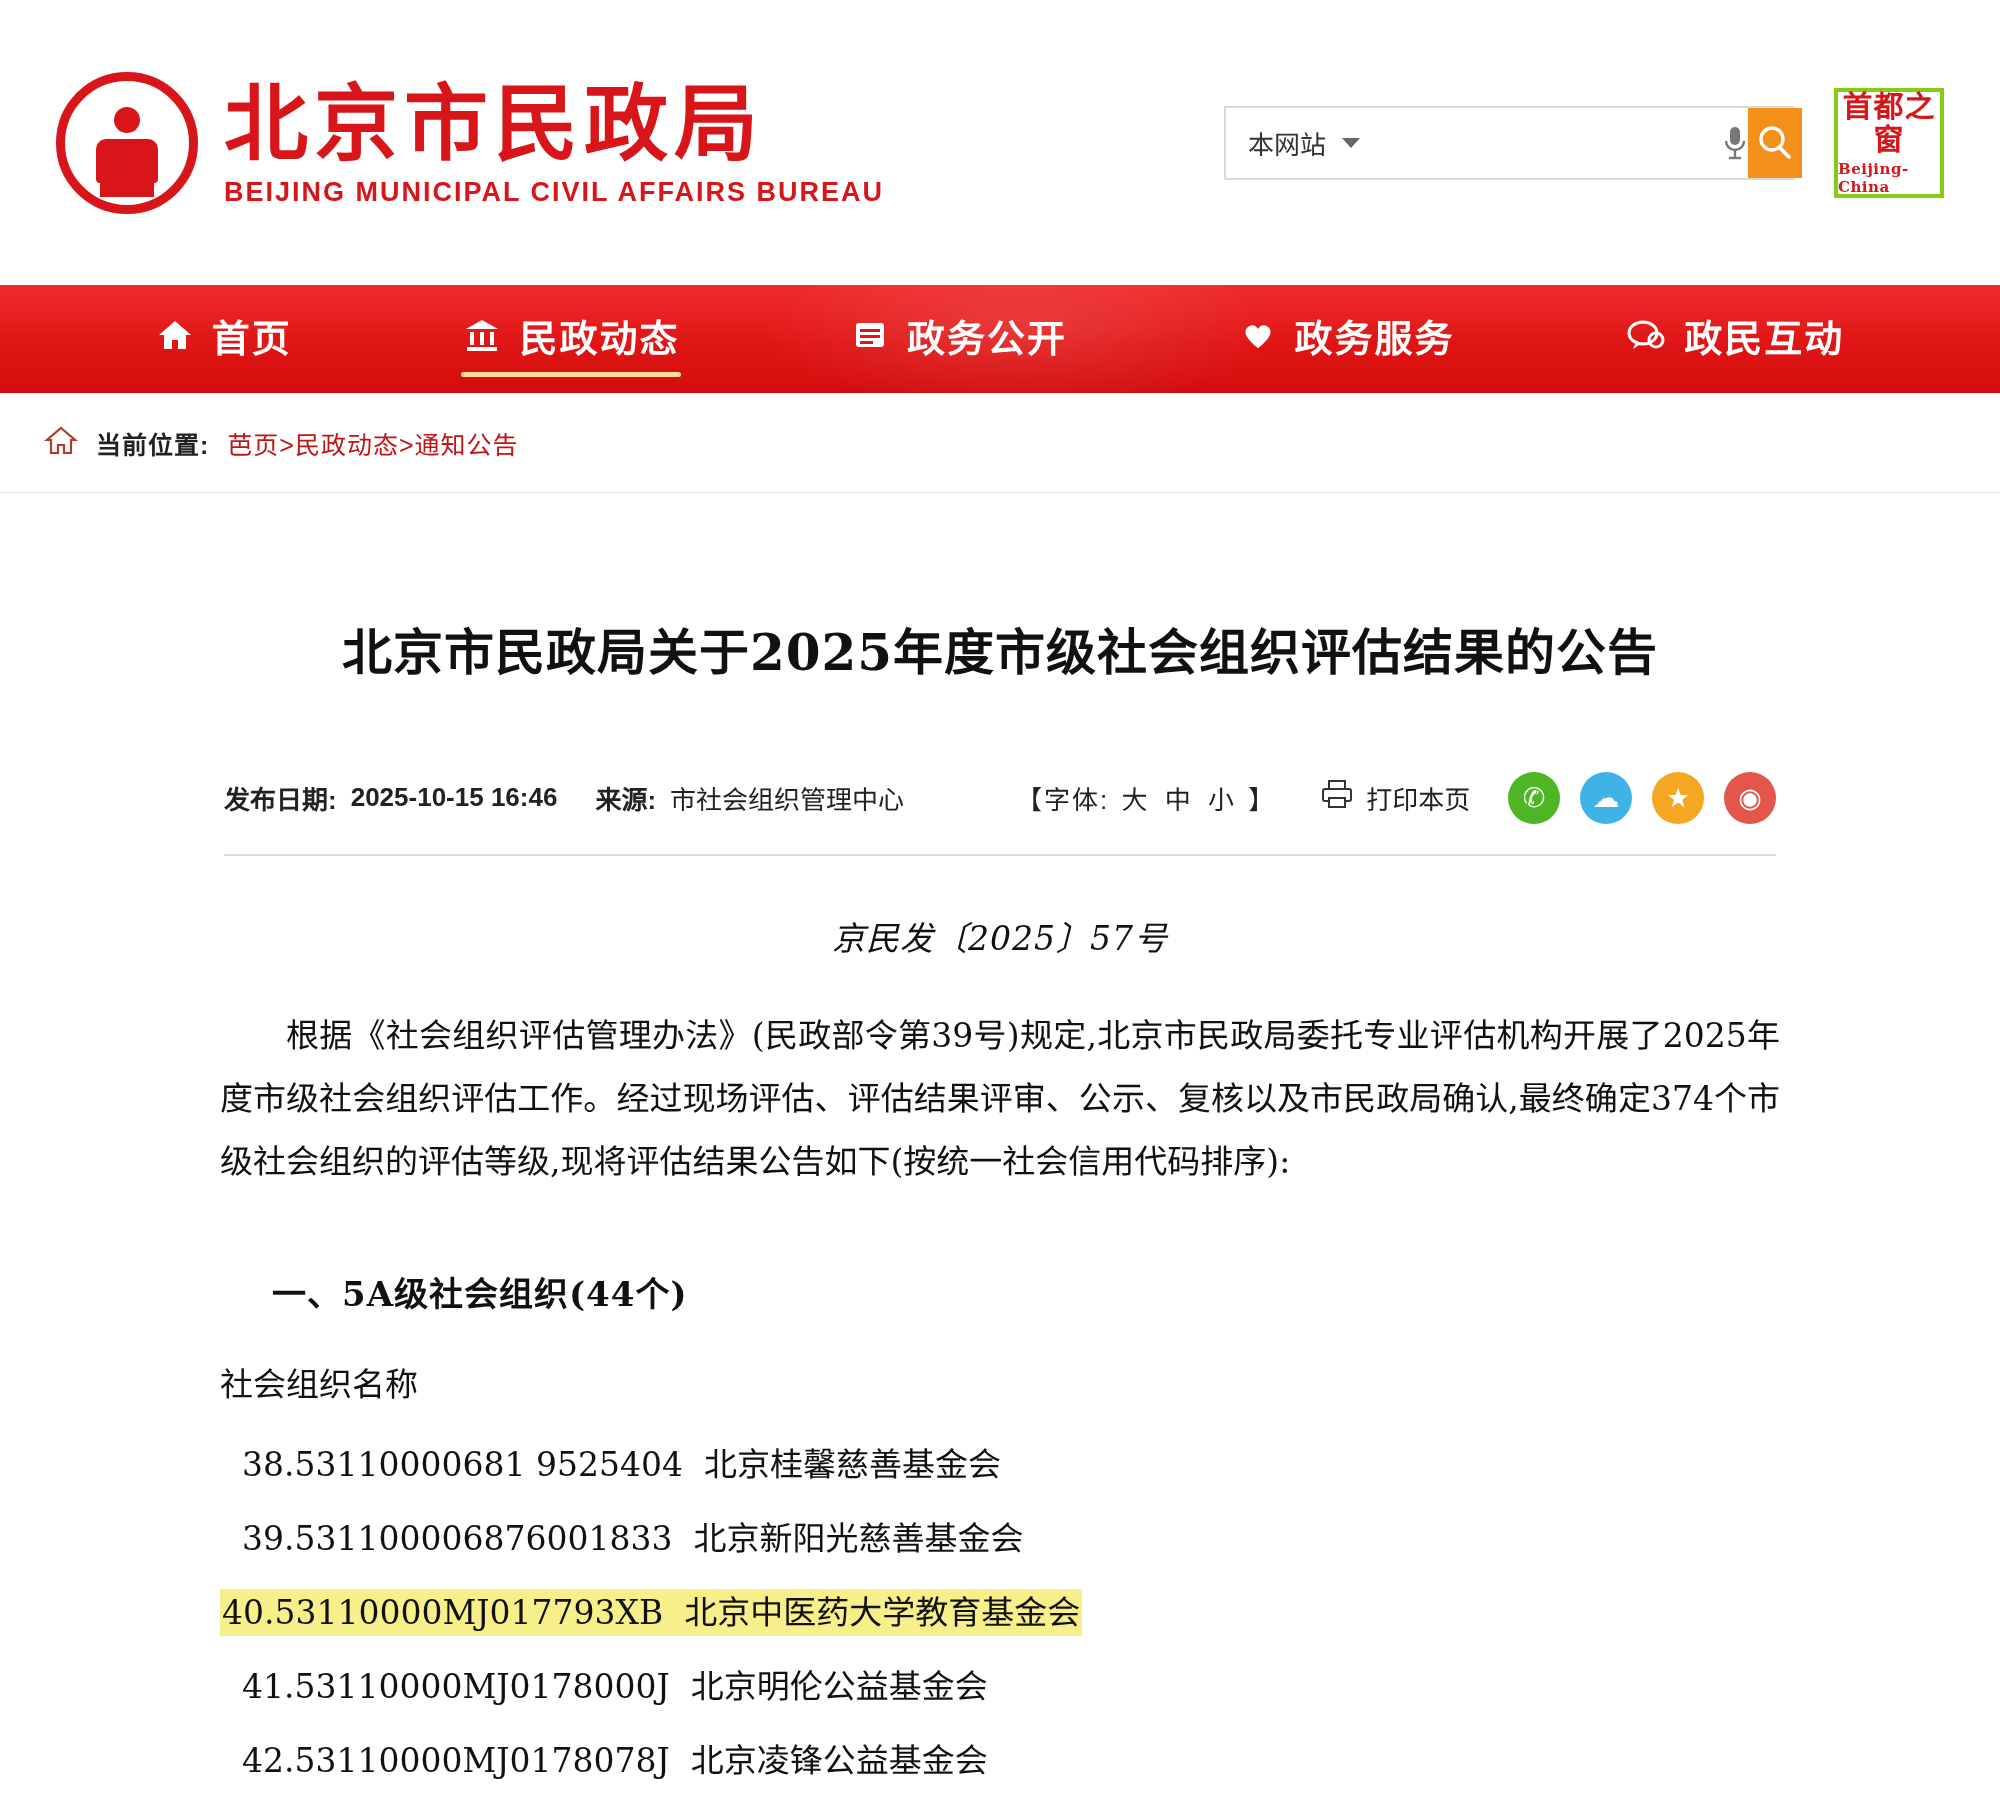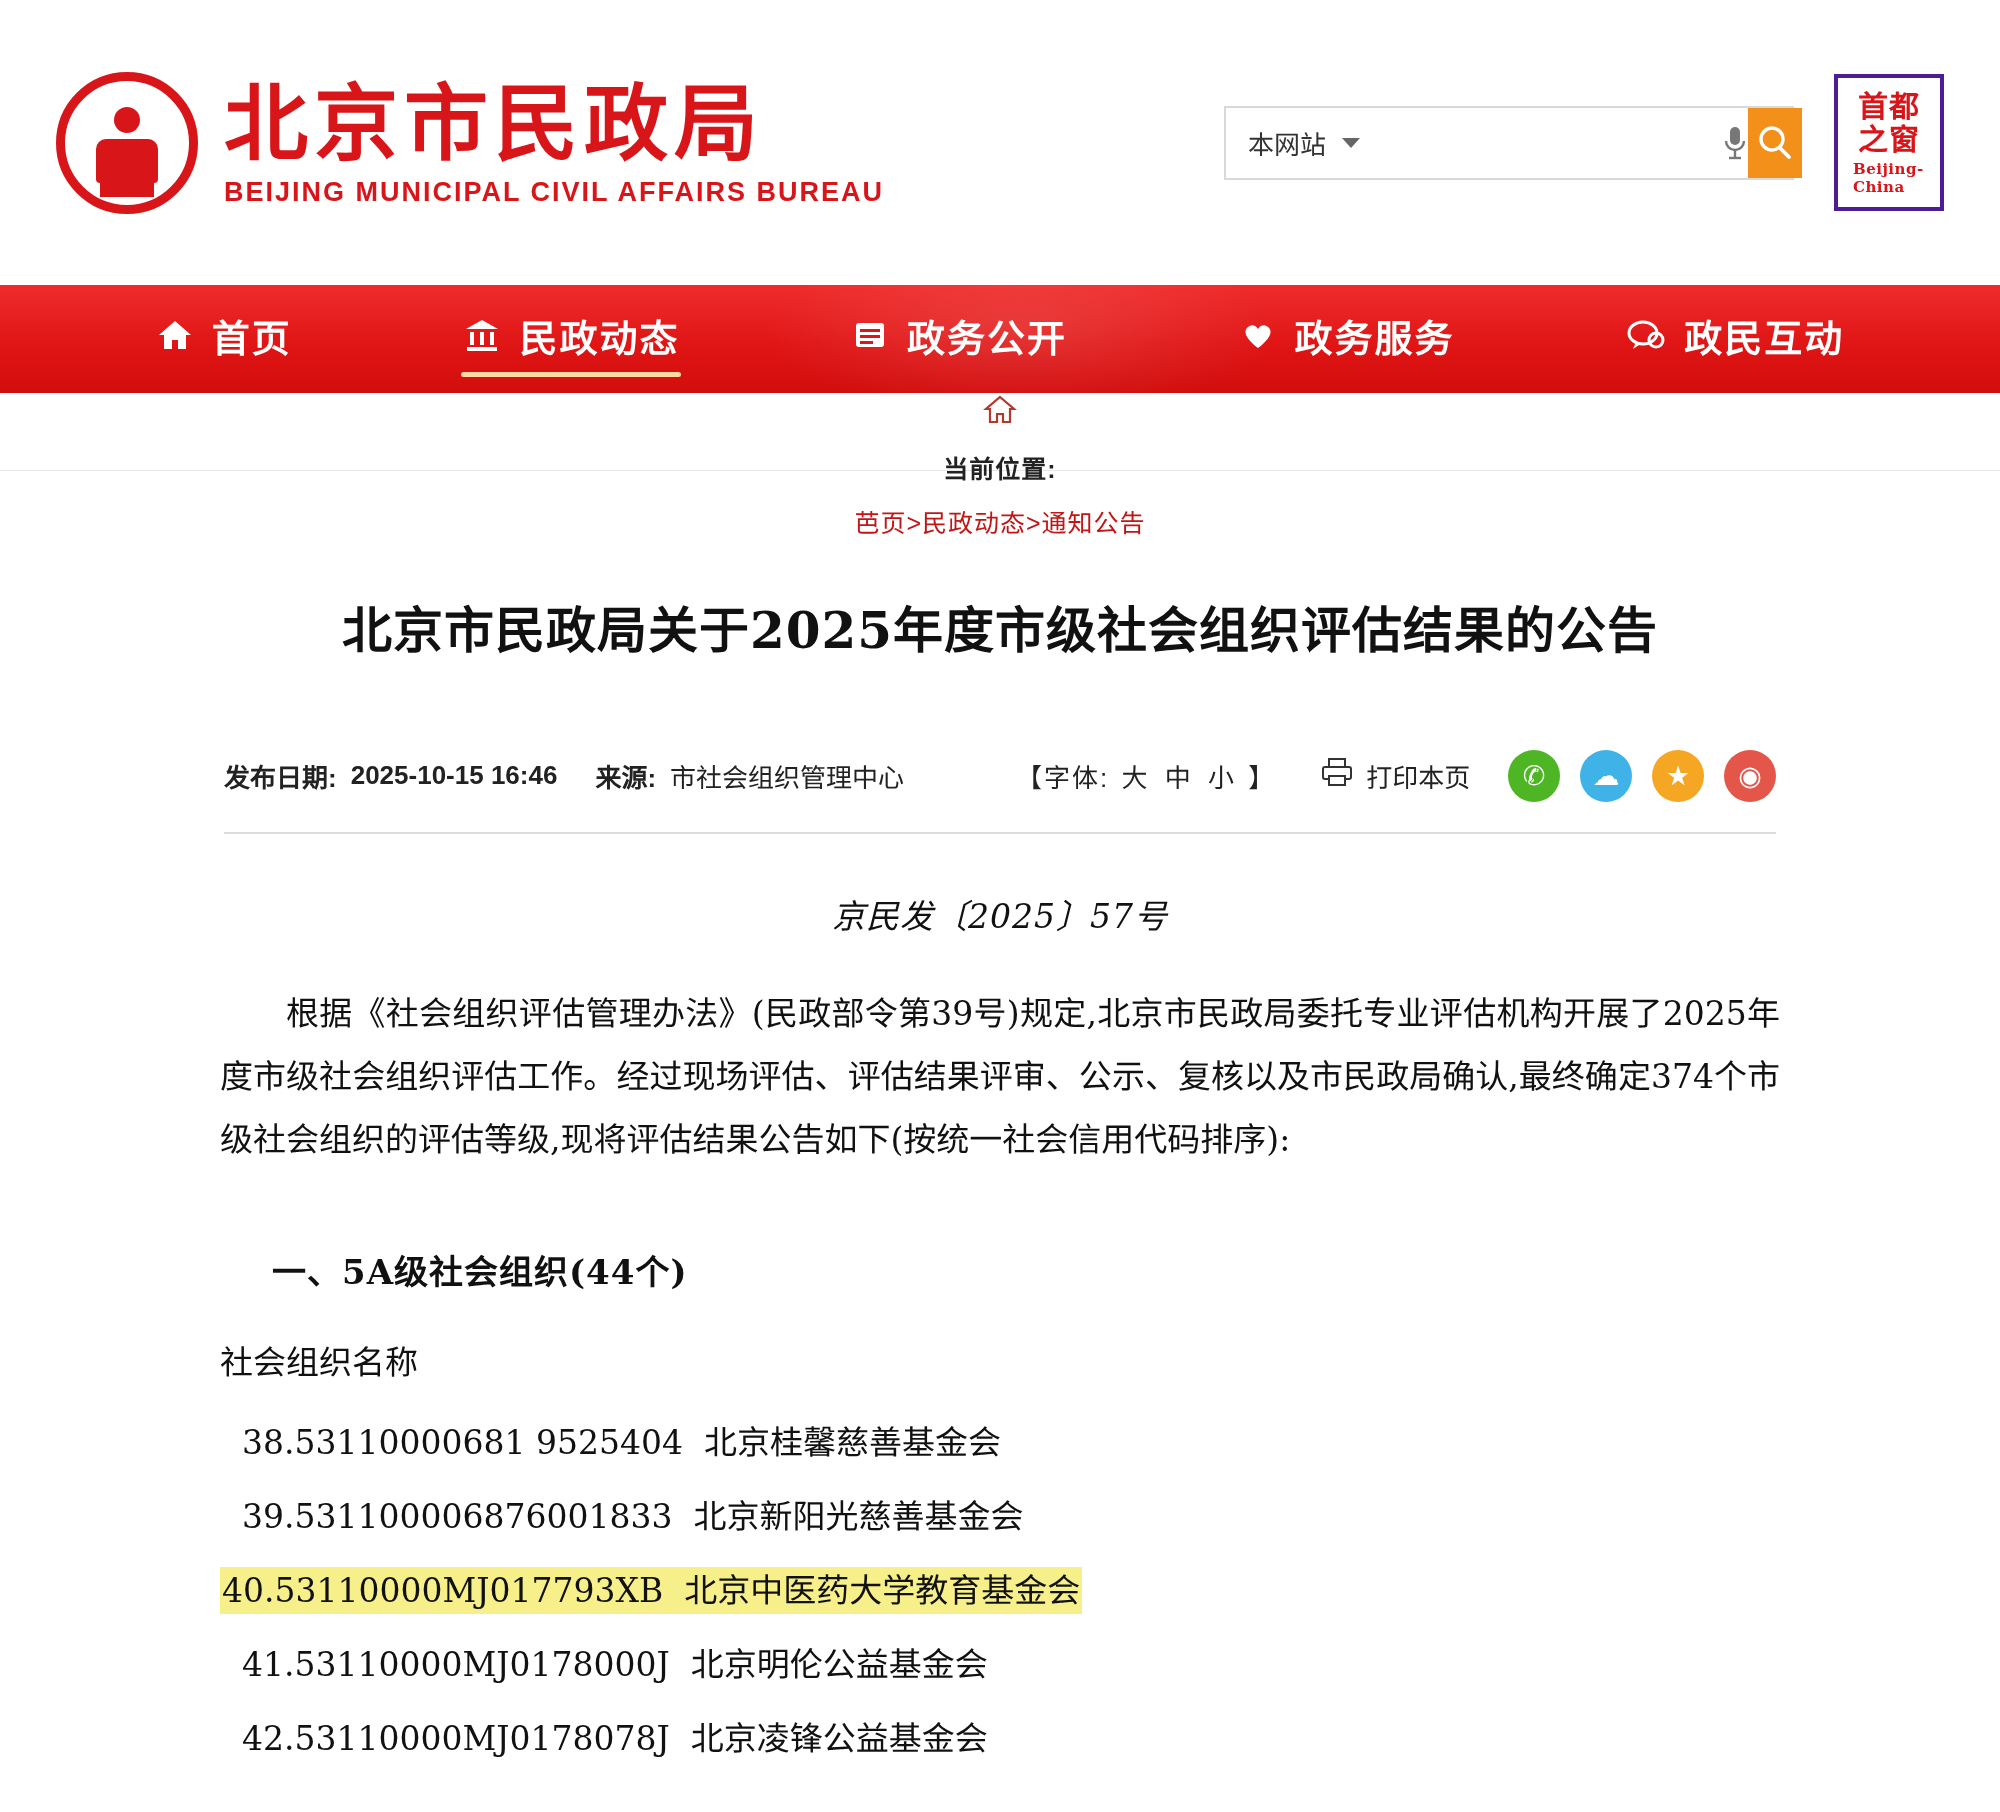--- a/index.html
+++ b/index.html
@@ -109,28 +109,28 @@
     display: flex; align-items: center; justify-content: center;
   }
   .search-btn {
     width: 112px;
     background: #f39019;
     display: flex; align-items: center; justify-content: center;
     border: none;
     cursor: pointer;
   }
   .capital-seal {
-    width: 110px; height: 137px;
-    border: 4px solid #4c1d95;
+    width: 110px; height: 110px;
+    border: 4px solid #84cc16;
     color: #d8161a;
     display: flex;
     flex-direction: column;
     align-items: center;
     justify-content: center;
-    padding: 4px 15px 2px;
+    padding: 4px 0 2px;
   }
   .seal-cn {
     font-family: "DejaVu Serif", "Liberation Serif", serif;
     font-weight: 700;
     font-size: 30px;
     letter-spacing: 1px;
     line-height: 1.08;
     text-align: center;
   }
   .seal-en {
@@ -180,27 +180,26 @@
     left: 8px; right: 8px;
     bottom: -6px;
     height: 5px;
     background: #ffd9a0;
     border-radius: 3px;
   }
   .nav-icon { display: inline-flex; align-items: center; }
 
   
   .breadcrumb-bar {
-    height: 78px;
+    height: 100px;
     display: flex;
     align-items: center;
     padding: 0 44px;
     border-bottom: 1px solid #e6e6e6;
     gap: 18px;
-    flex-direction: column;
   }
   .bc-label {
     font-size: 25px;
     font-weight: 700;
     color: #222;
     letter-spacing: 1px;
   }
   .bc-path {
     font-size: 25px;
     color: #c01616;

